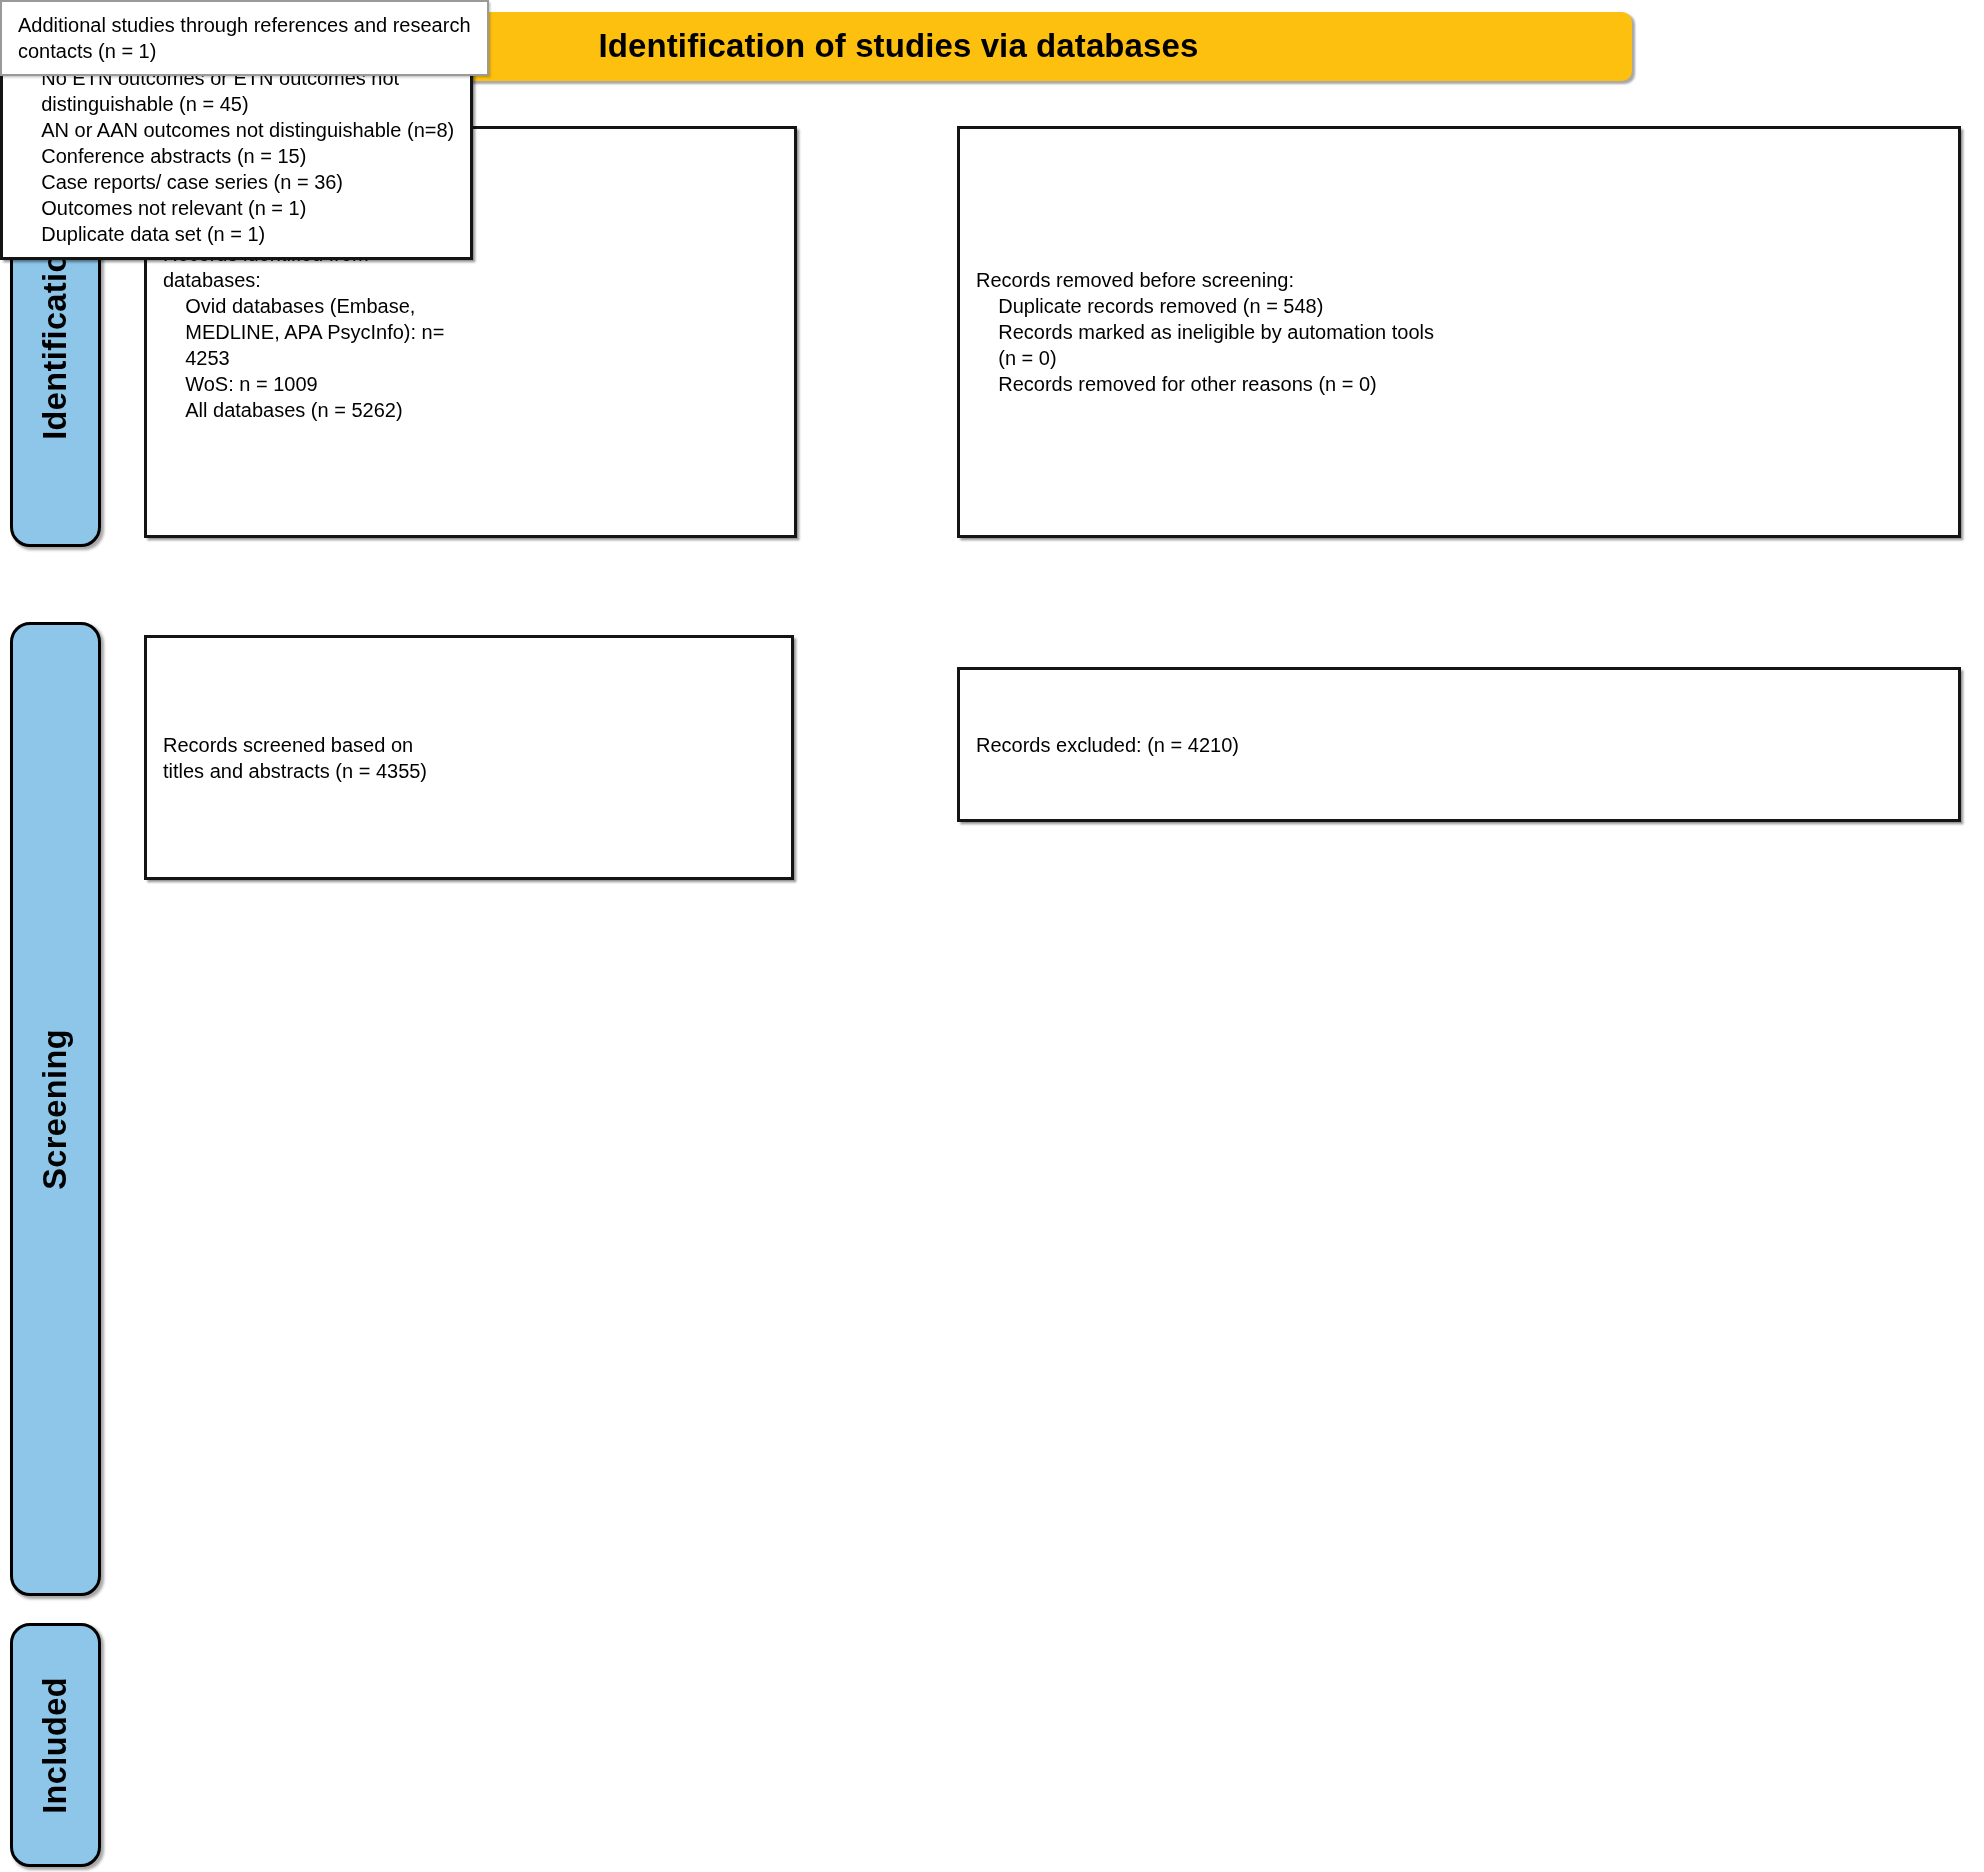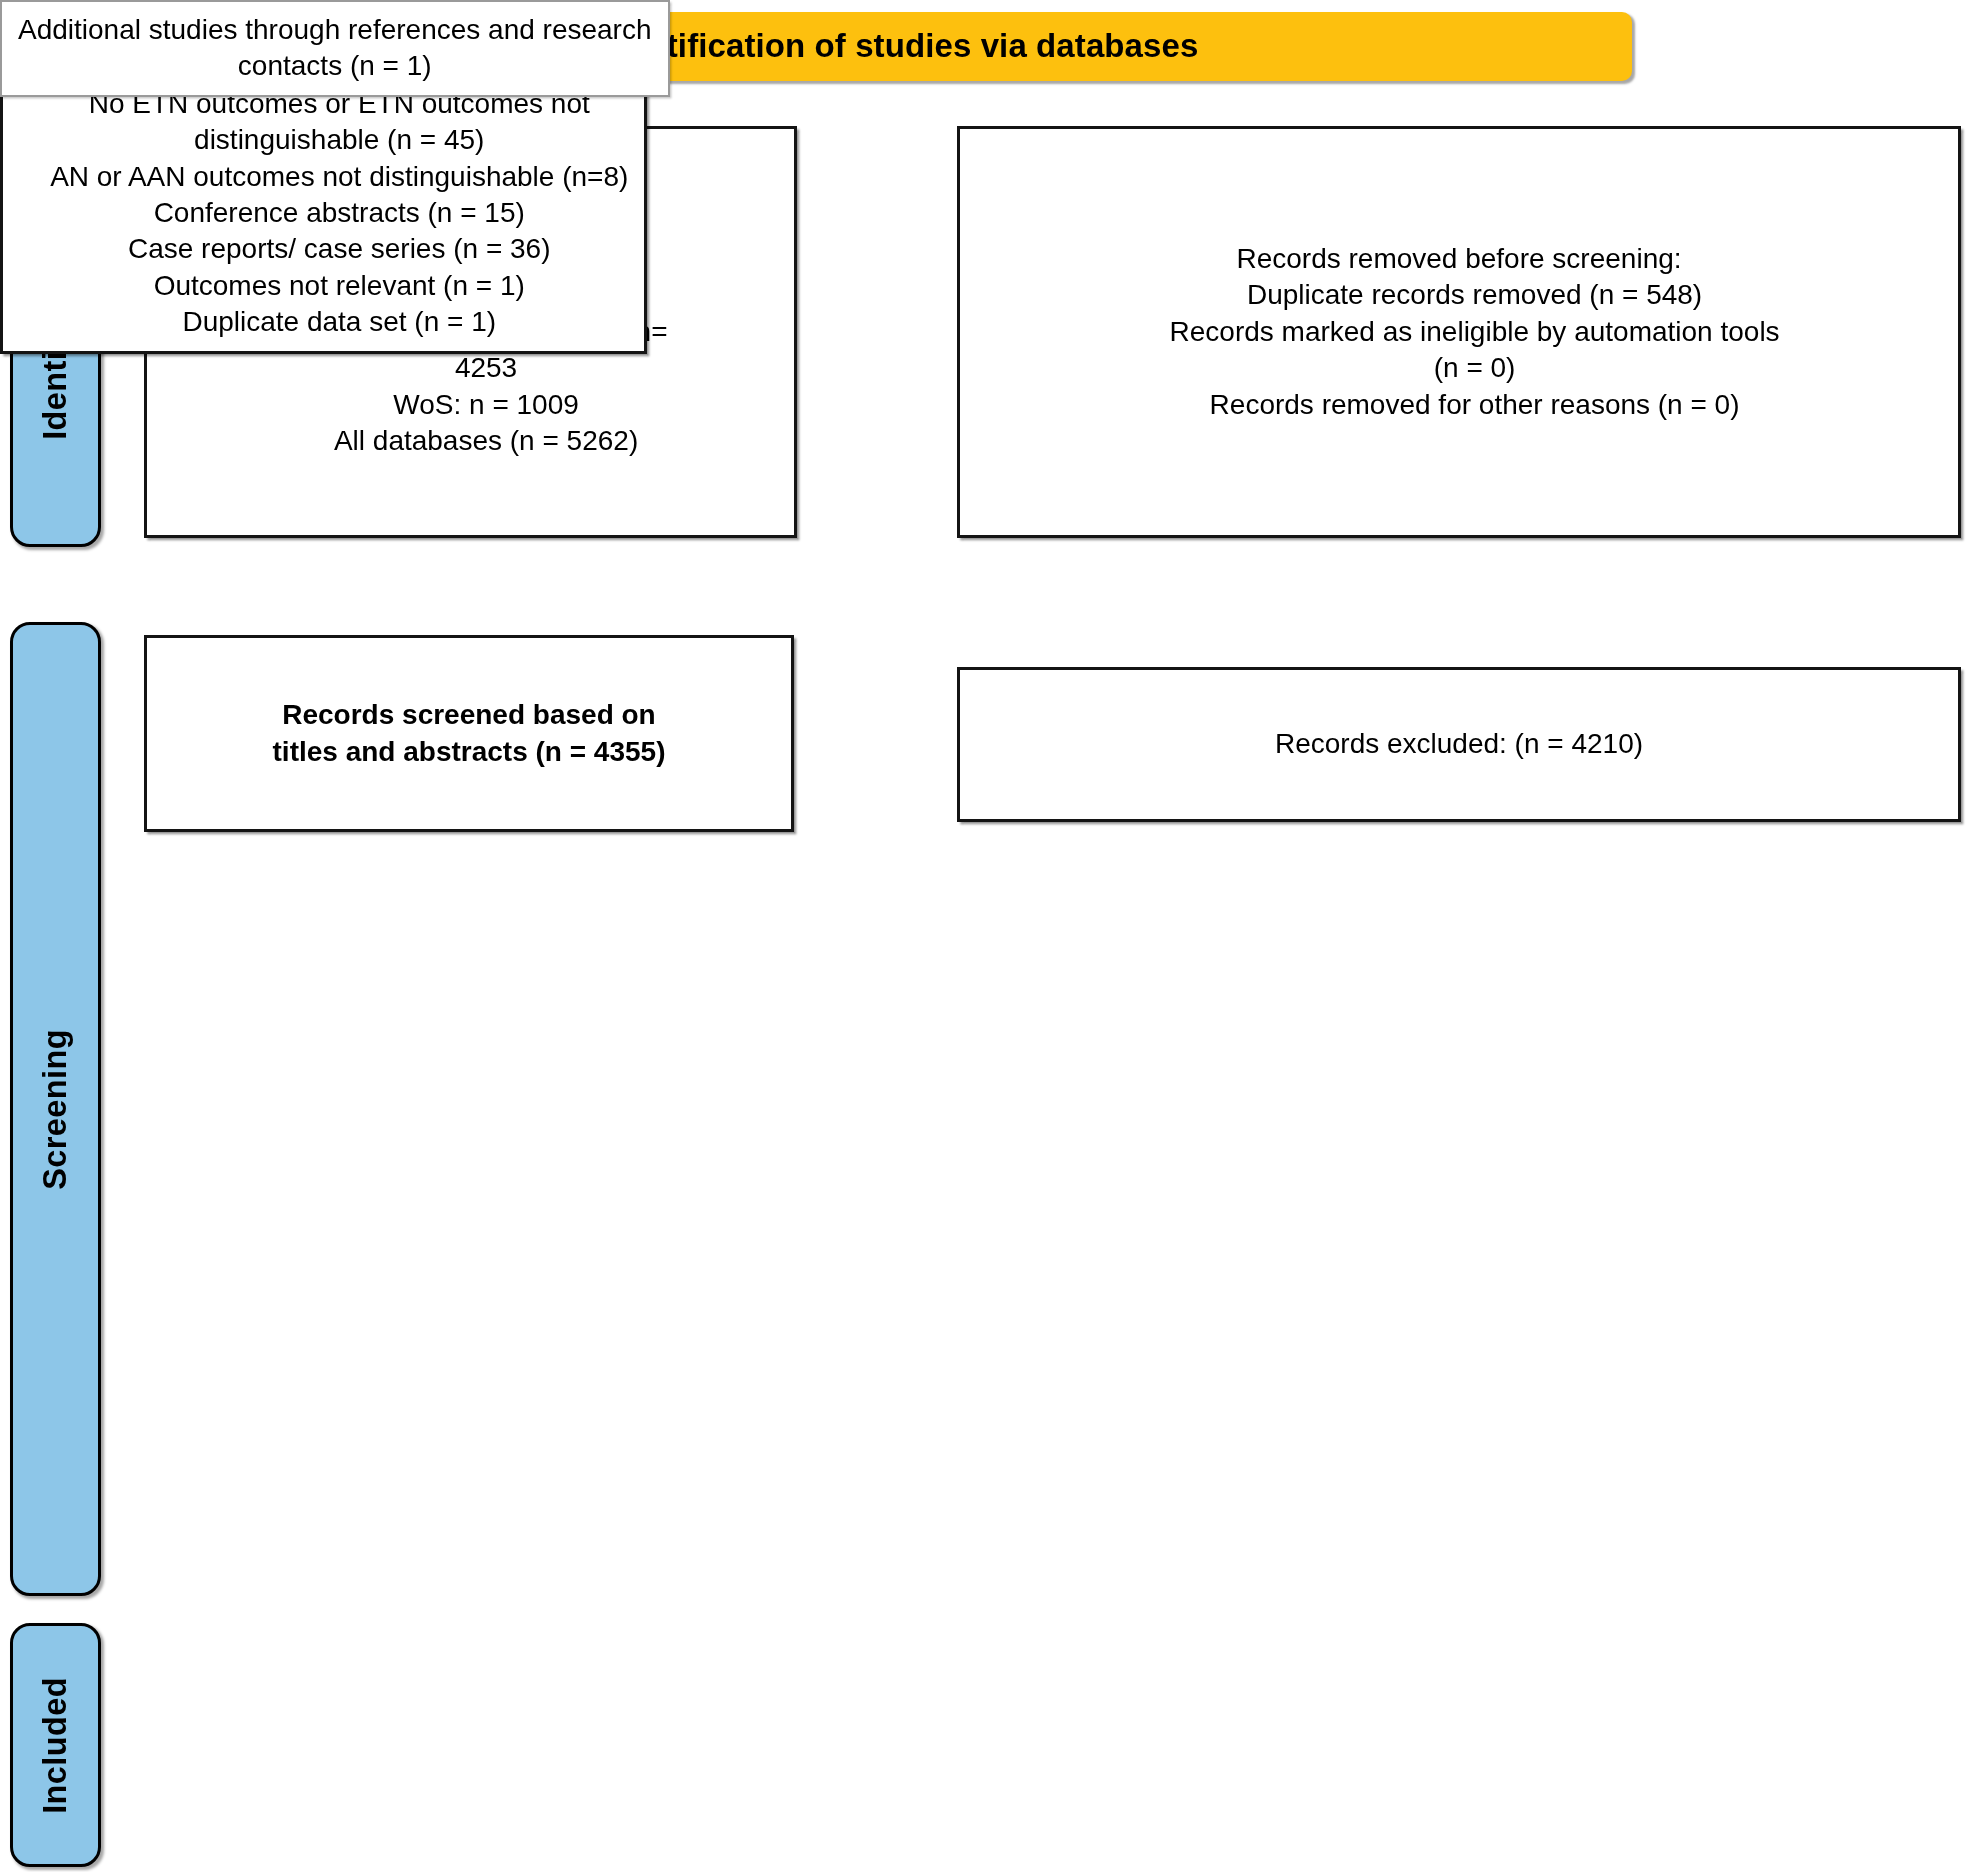--- a/index.html
+++ b/index.html
@@ -65,31 +65,30 @@
     box-shadow:2.9px 2.9px 2.2px rgba(0,0,0,.40);
     padding:10px 16px;
     display:flex;
     align-items:center;
   }
   .box.light{
     border:2.9px solid #9a9a9a;
     box-shadow:2.2px 2.2px 2.2px rgba(0,0,0,.25);
   }
   .box-text{
-    font-size:28px;
+    font-size:20px;
     line-height:1.30;
     white-space:pre-wrap;
     width:100%;
-    text-align:center;
   }
 
   
   #box-identified      {left:144px;  top:126px;  width:653px;  height:412px;}
   #box-removed         {left:957px; top:126px;  width:1004px; height:412px;}
-  #box-screened        {left:144px;  top:635px;  width:650px;  height:197px;font-weight:bold;}
+  #box-screened        {left:144px;  top:635px;  width:650px;  height:245px;}
   #box-excluded        {left:957px; top:667px;  width:1004px; height:155px;}
   #box-sought          {left:144px;  top":0;}
   #box-sought          {left:144px;  top:931px; width:650px;  height:206px;}
   #box-notretrieved    {left:957px; top:931px; width:1004px; height:177px;}
   #box-fulltext        {left:144px;  top:1202px; width:650px;  height:184px;}
   #box-ftexcluded      {left:957px; top:1184px; width:1004px; height:426px;}
   #box-included        {left:144px;  top:1630px; width:650px;  height:231px;}
   #box-additional      {left:1002px; top:1645px; width:960px; height:217px;}
 
   #box-identified .box-text,

